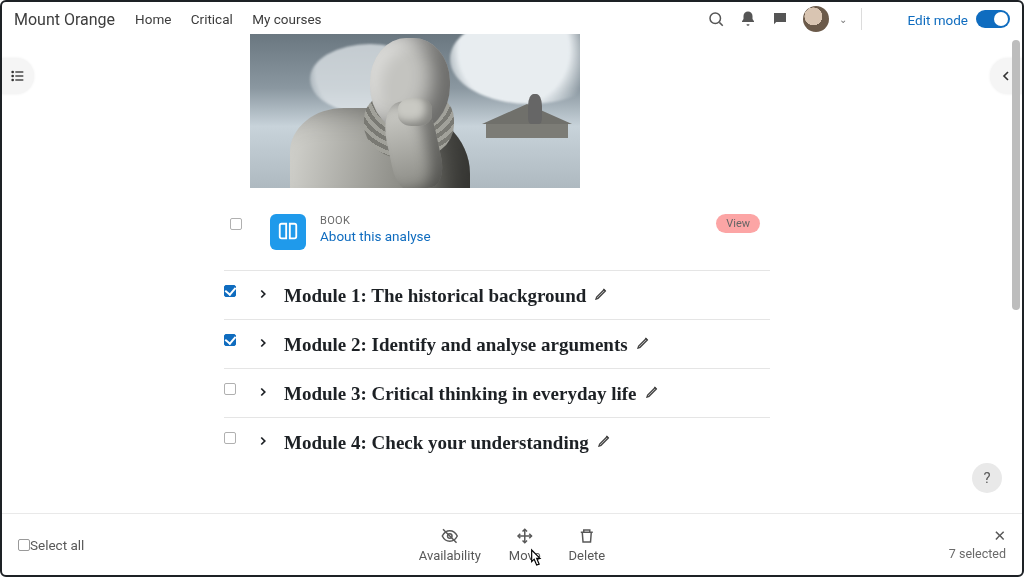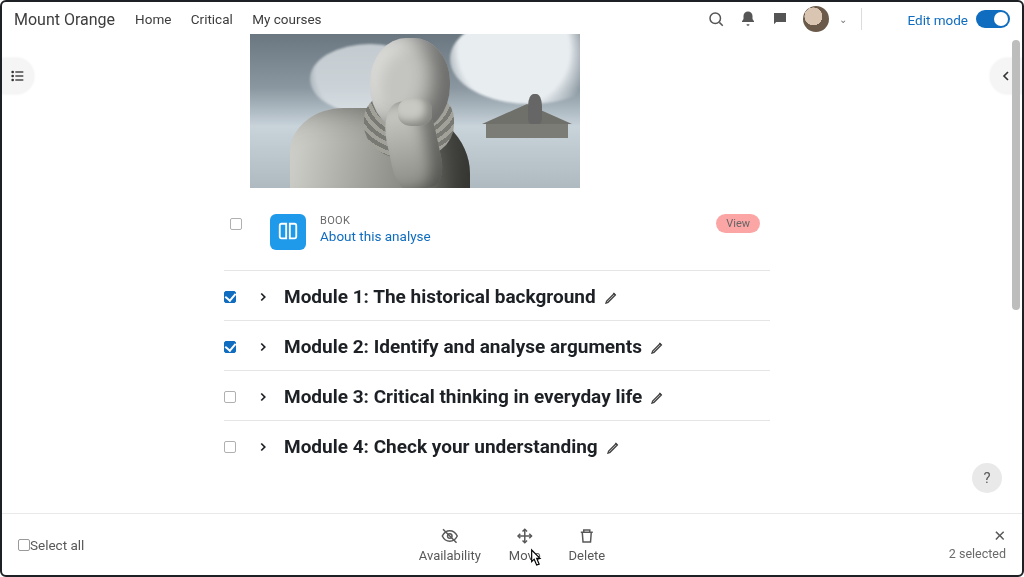--- a/index.html
+++ b/index.html
@@ -46,21 +46,21 @@
 
 .book-row { margin:26px 0 0 230px; width:530px; display:flex; align-items:flex-start; }
 .chk { width:12px; height:12px; border:1px solid #b0b0b0; border-radius:2px; margin-top:4px; margin-right:28px; flex-shrink:0; background:#fff; }
 .book-icon { width:36px; height:36px; border-radius:6px; background:#1f9aeb; display:flex; align-items:center; justify-content:center; margin-right:14px; flex-shrink:0;}
 .book-icon svg { width:22px; height:22px; color:#fff; fill:none; stroke:#fff; }
 .book-meta .type { font-size:11px; color:#6a6a6a; letter-spacing:.3px; }
 .book-meta .link { font-size:13.5px; color:#0f6cbf; margin-top:1px; }
 .view-badge { margin-left:auto; font-size:11px; color:#666; background:#fca5a5; border-radius:10px; padding:3px 10px; }
 
 .modules { margin:20px 0 0 224px; width:546px; }
-.mod { border-top:1px solid #e5e5e5; padding:14px 0 12px; display:flex; align-items:center; }
+.mod { border-top:1px solid #e5e5e5; padding:14px 0 12px; display:flex; align-items:flex-start;font-family:Liberation Serif, serif; }
 .mod:first-child { border-top:1px solid #e5e5e5; }
 .mod .chk { margin-right:18px; margin-top:0;}
 .mod .chk.on { background:#0f6cbf; border-color:#0f6cbf; position:relative; }
 .mod .chk.on::after { content:""; position:absolute; left:2px; top:-1px; width:5px; height:8px; border:solid #fff; border-width:0 2px 2px 0; transform:rotate(40deg); }
 .mod .caret { width:18px; height:18px; margin-right:12px; display:flex; align-items:center; justify-content:center; }
 .mod .caret svg { width:14px; height:14px; }
 .mod h3 { font-size:19px; font-weight:700; color:#1d2125; }
 .mod .pencil { margin-left:8px; width:16px; height:16px; color:#444; }
 
 .scroll-track { position:absolute; right:4px; top:40px; width:10px; bottom:74px; }
@@ -260,19 +260,19 @@
       <svg viewBox="0 0 24 24" fill="none" stroke="#585858" stroke-width="2">
           <polyline points="4 7 20 7"></polyline>
           <path d="M8 7V4h8v3"></path>
           <path d="M6 7l1 13h10l1-13"></path>
         </svg>
       <span>Delete</span>
     </div>
   </div>
   <div class="right">
     <span class="close">✕</span>
-    <span class="count">2 selected</span>
+    <span class="count">7 selected</span>
   </div>
 </div>
 
 <svg class="cursor" viewBox="0 0 24 28">
   <path d="M8 2 L8 16 L11 13 L14 20 L17 19 L14 12 L18 12 Z" fill="#fff" stroke="#000" stroke-width="1.4"></path>
 </svg>
 
 </body></html>

